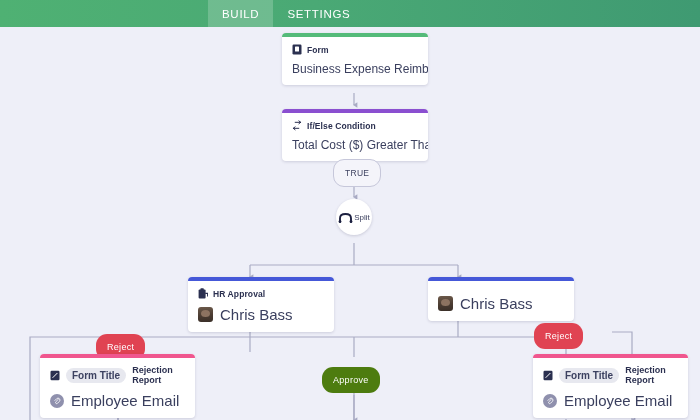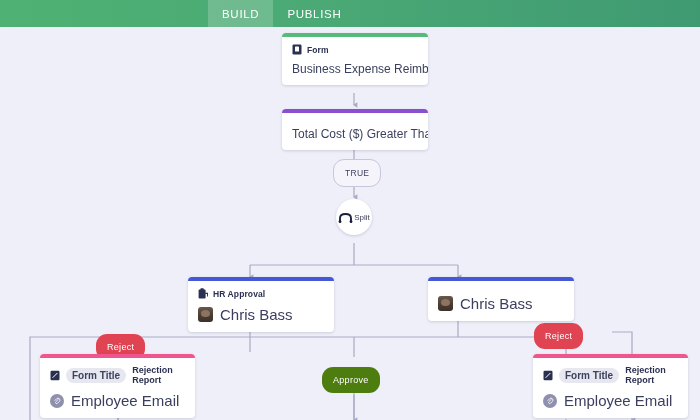--- a/index.html
+++ b/index.html
@@ -98,21 +98,21 @@
 <body>
 
 <div id="app">
 
   <div class="topbar">
     <div class="tabs">
       <div class="tab active">
         <span>BUILD</span>
       </div>
       <div class="tab">
-        <span>PUBLISH</span>
+        <span>SETTINGS</span>
       </div>
     </div>
   </div>
 
   <div class="canvas">
 
     <svg class="wires" viewBox="0 0 700 393" xmlns="http://www.w3.org/2000/svg">
       <defs>
         <marker id="ah" markerWidth="7" markerHeight="7" refX="3.2" refY="4.6" orient="auto" markerUnits="userSpaceOnUse">
           <path d="M0.4,1.2 L6,1.2 L3.2,5.6 Z" fill="#a9abc4"></path>
@@ -171,20 +171,27 @@
           </svg>
           <span>Form</span>
         </div>
         <div class="title">Business Expense Reimb...</div>
       </div>
     </div>
 
     <div class="node" style="left:282px; top:82px; width:146px;">
       <div class="bar" style="background:#8a4fd0;"></div>
       <div class="body">
+        <div class="hdr">
+          <svg class="ico" viewBox="0 0 11 11">
+            <path d="M9.5,2 L3.5,2 M9.5,2 L7.6,0.4 M9.5,2 L7.6,3.6" stroke="#2b3050" stroke-width="1.1" fill="none" stroke-linecap="round"></path>
+            <path d="M1.5,8.6 L7.5,8.6 M1.5,8.6 L3.4,7 M1.5,8.6 L3.4,10.2" stroke="#2b3050" stroke-width="1.1" fill="none" stroke-linecap="round"></path>
+          </svg>
+          <span>If/Else Condition</span>
+        </div>
         <div class="title">Total Cost ($) Greater Than "100"</div>
       </div>
     </div>
 
     <div class="pill truepill" style="left:333px; top:132px;">
       <span>TRUE</span>
     </div>
 
     <div class="split" style="left:336px; top:172px;">
       <svg width="15" height="11" viewBox="0 0 15 11">

